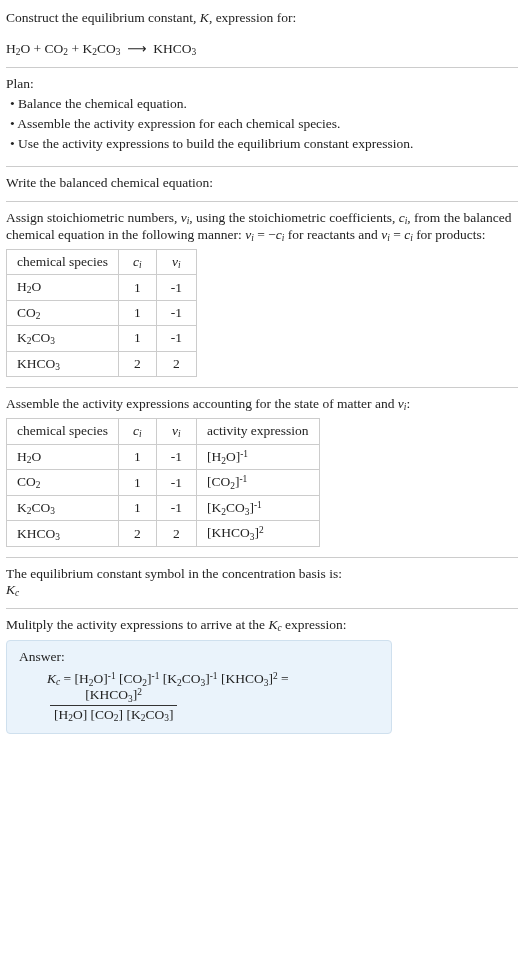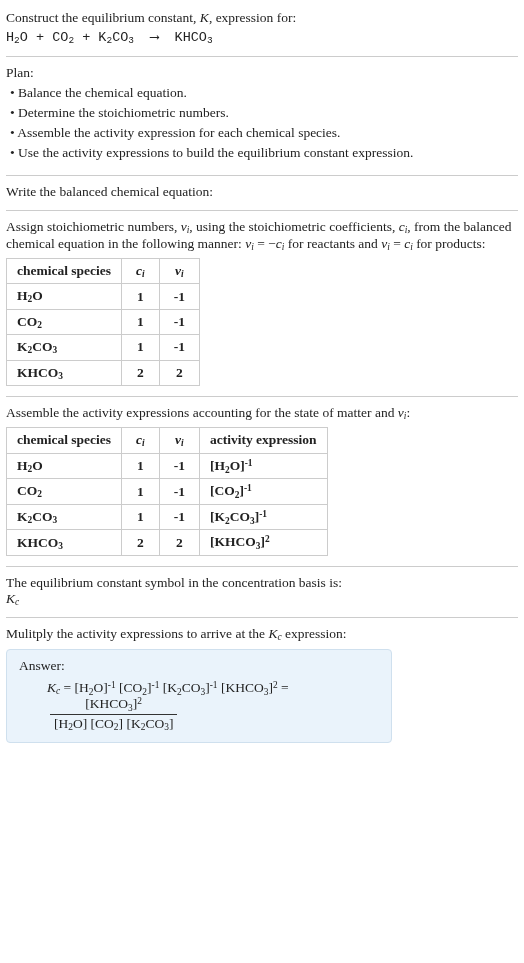--- a/index.html
+++ b/index.html
@@ -15,30 +15,30 @@
   .section {
     padding: 6px 0 8px 0;
   }
   hr.sep {
     border: none;
     border-top: 1px solid #ccc;
     margin: 2px 0;
   }
   sub { font-size: 0.7em; vertical-align: -0.25em; }
   sup { font-size: 0.7em; vertical-align: 0.45em; }
-  .eq { margin-top: 2px; font-family: Liberation Mono, monospace; }
+  .eq { margin-top: 14px; }
   table.data {
     border-collapse: collapse;
     margin-top: 6px;
   }
   table.data td, table.data th {
     border: 1px solid #ccc;
     padding: 4px 10px;
     text-align: left;
-    font-weight: bold;
+    font-weight: normal;
   }
   table.data td.num, table.data th.num { text-align: center; padding-left:14px; padding-right:14px;}
   .answer-box {
     background: #eaf3fb;
     border: 1px solid #cfe0ee;
     border-radius: 4px;
     padding: 8px 12px 10px 12px;
     margin-top: 6px;
     width: 386px;
     box-sizing: border-box;
@@ -63,21 +63,20 @@
   </div>
   <div class="eq">
     H<sub>2</sub>O + CO<sub>2</sub> + K<sub>2</sub>CO<sub>3</sub>&nbsp;&nbsp;⟶&nbsp;&nbsp;KHCO<sub>3</sub>
   </div>
 </div>
 <hr class="sep">
 
 <div class="section">
   <div>Plan:</div>
   <div class="bullet-line">• Balance the chemical equation.</div>
-  <div class="bullet-line">• Determine the stoichiometric numbers.</div>
   <div class="bullet-line">• Assemble the activity expression for each chemical species.</div>
   <div class="bullet-line">• Use the activity expressions to build the equilibrium constant expression.</div>
 </div>
 <hr class="sep">
 
 <div class="section">
   <div>Write the balanced chemical equation:</div>
 </div>
 <hr class="sep">
 

